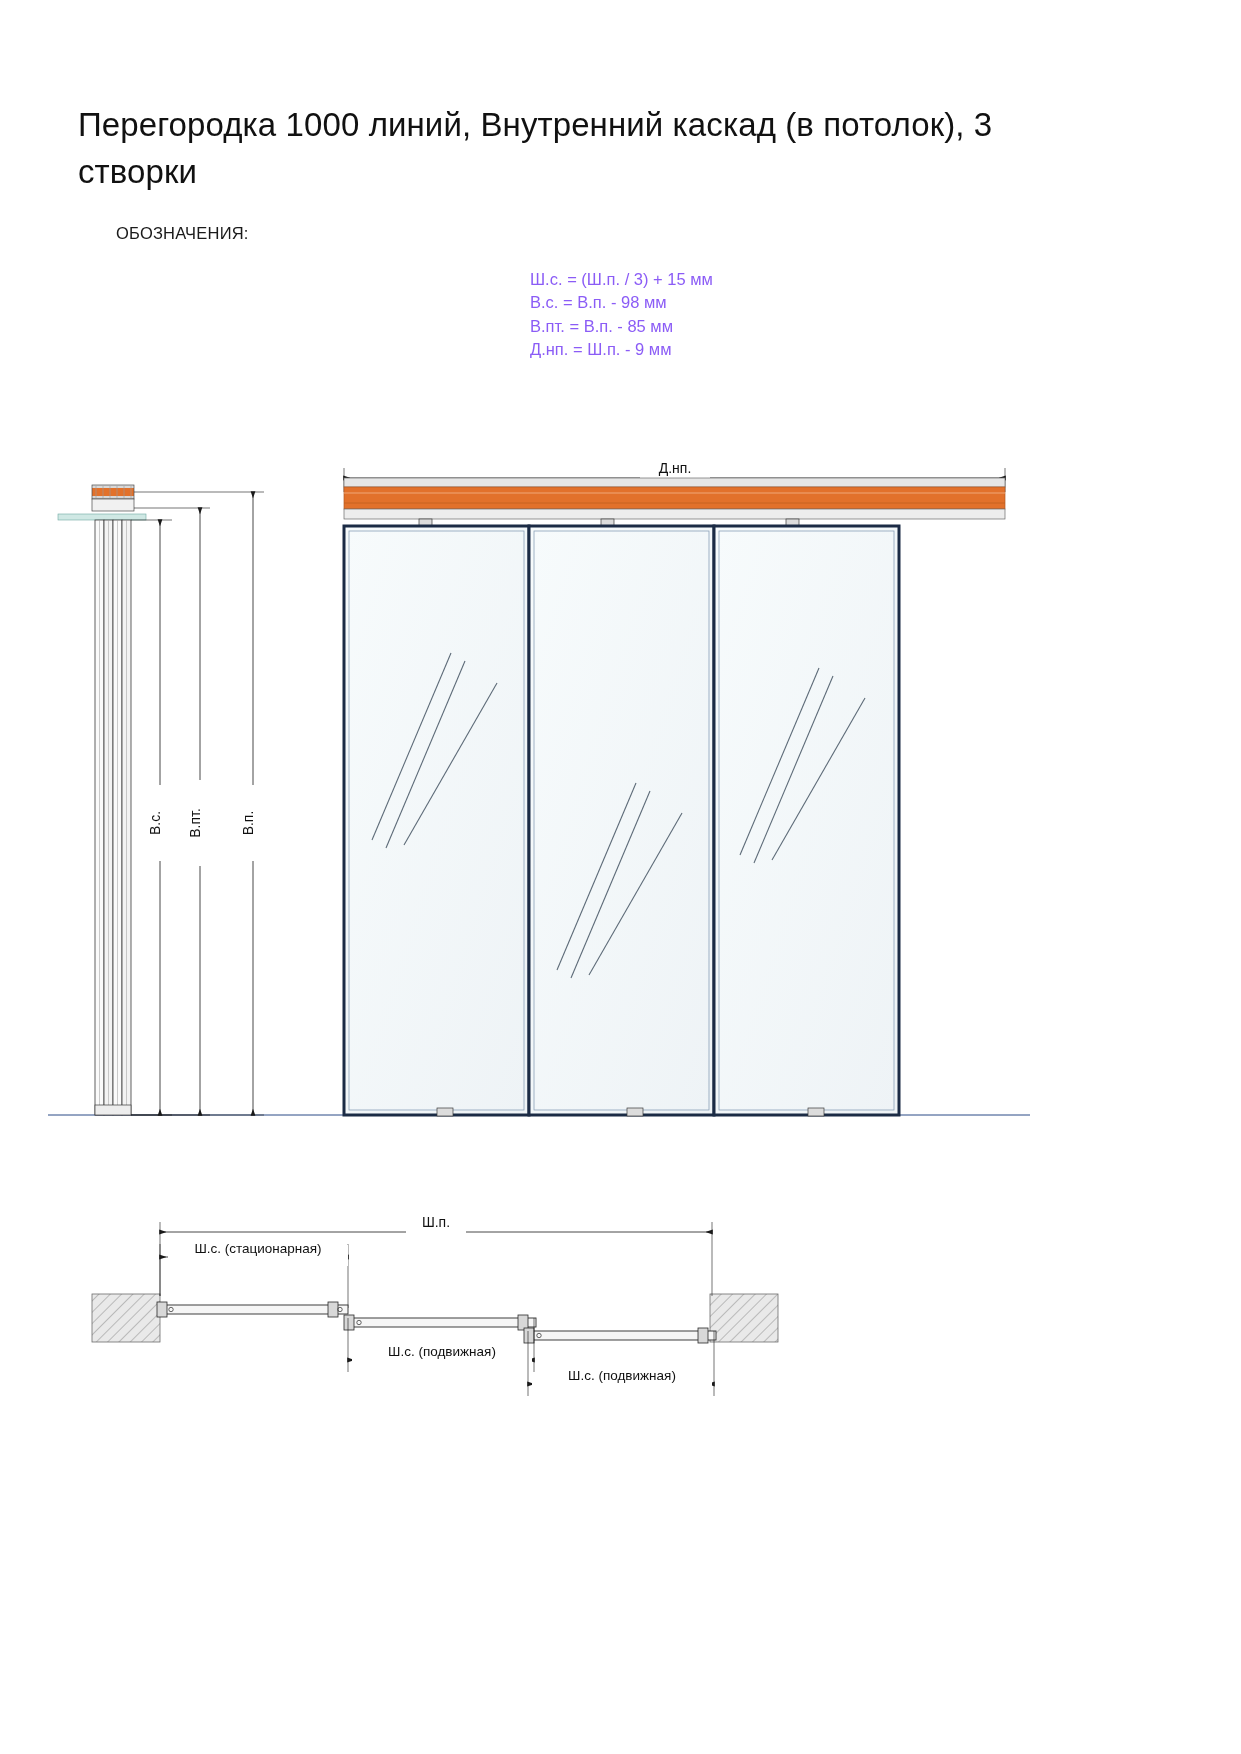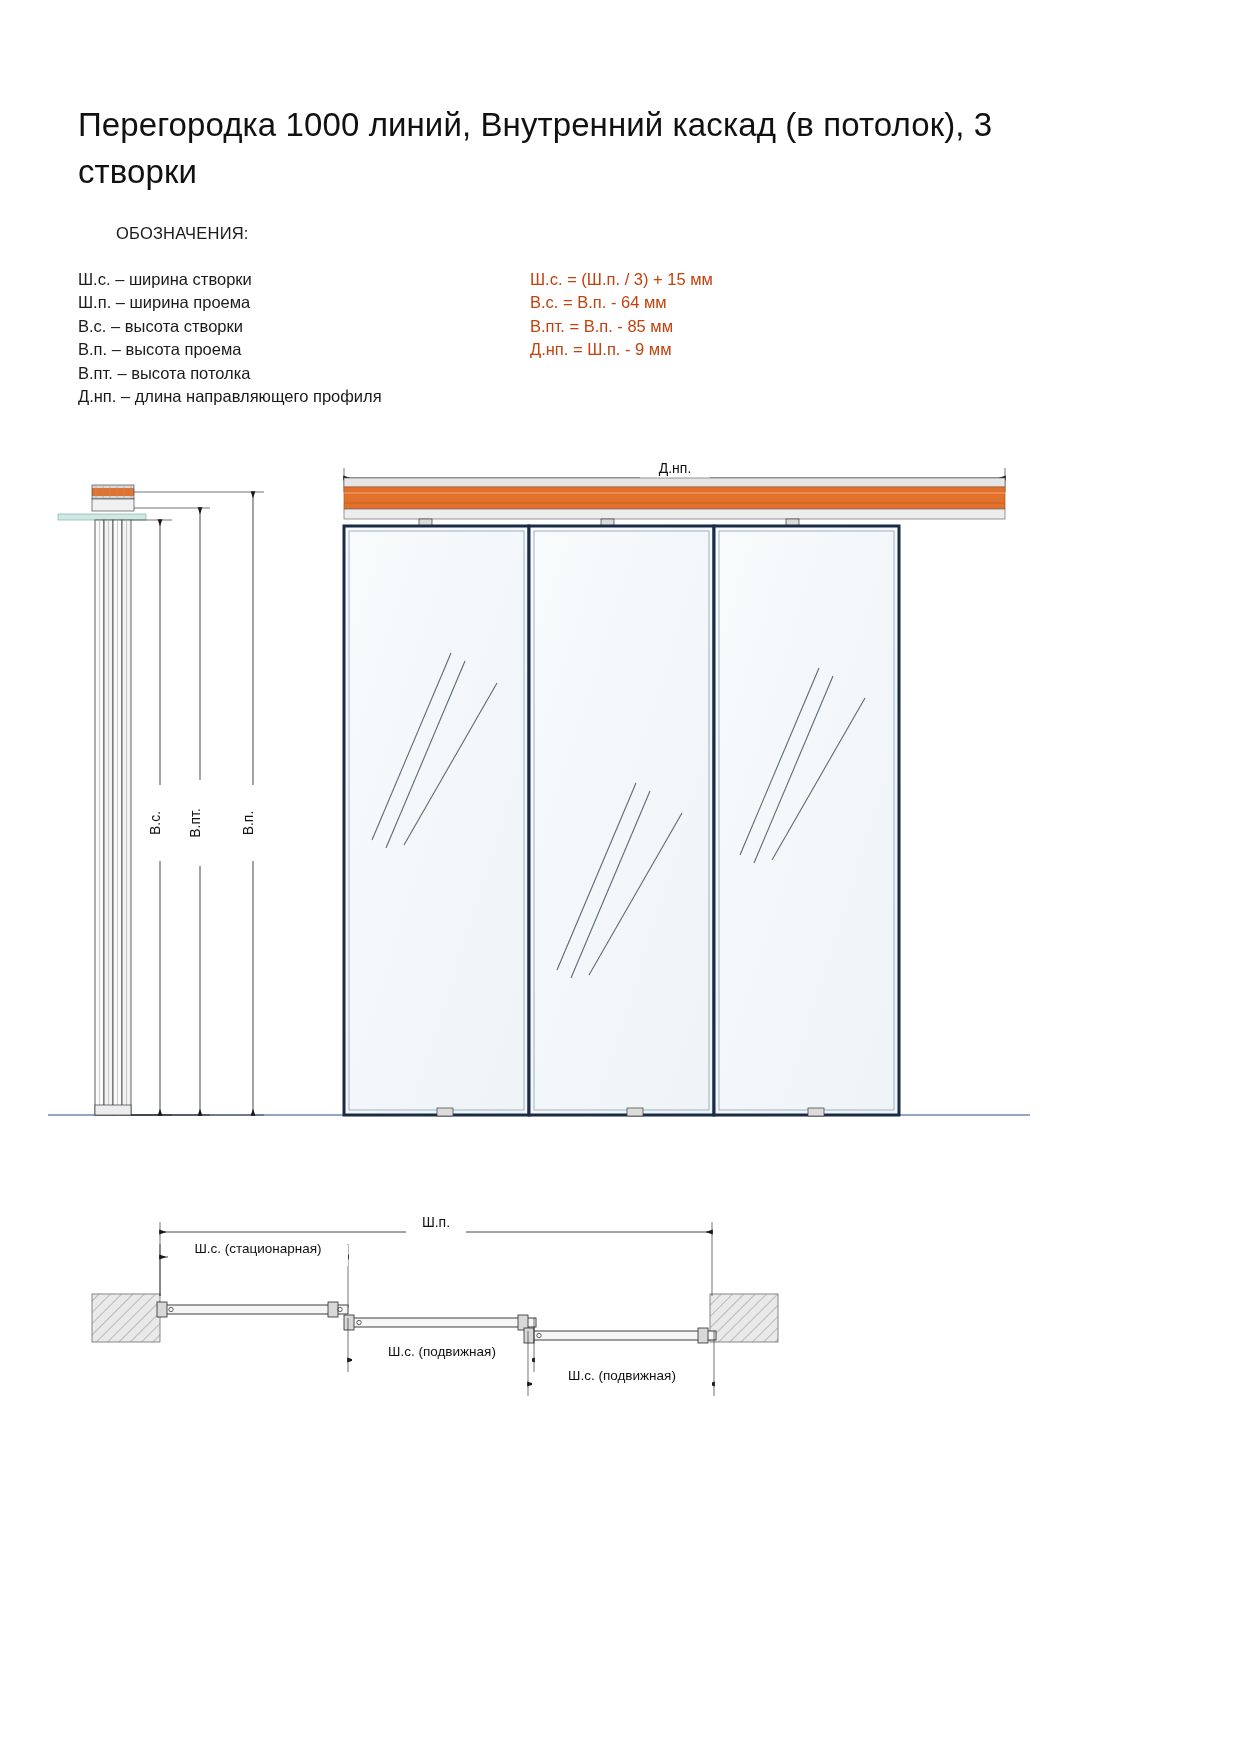--- a/index.html
+++ b/index.html
@@ -53,21 +53,21 @@
     font-size: 16.5px;
     line-height: 23.4px;
     color: #1a1a1a;
   }
   #formula-list {
     position: absolute;
     left: 530px;
     top: 268px;
     font-size: 16.5px;
     line-height: 23.4px;
-    color: #c2410c;
+    color: #8b5cf6;
   }
   .legend-line { white-space: nowrap; }
 
   
   #elevation-drawing {
     position: absolute;
     left: 0;
     top: 430px;
     width: 1241px;
     height: 760px;
@@ -95,32 +95,24 @@
 </style>
 </head>
 <body>
 
 <div class="page">
 
   <h1 id="doc-title">Перегородка 1000 линий, Внутренний каскад (в потолок), 3 створки</h1>
 
   <div id="legend-heading">ОБОЗНАЧЕНИЯ:</div>
 
-  <div id="legend-list">
-    <div class="legend-line">Ш.с. – ширина створки</div>
-    <div class="legend-line">Ш.п. – ширина проема</div>
-    <div class="legend-line">В.с. – высота створки</div>
-    <div class="legend-line">В.п. – высота проема</div>
-    <div class="legend-line">В.пт. – высота потолка</div>
-    <div class="legend-line">Д.нп. – длина направляющего профиля</div>
-  </div>
 
   <div id="formula-list">
     <div class="legend-line">Ш.с. = (Ш.п. / 3) + 15 мм</div>
-    <div class="legend-line">В.с. = В.п. - 64 мм</div>
+    <div class="legend-line">В.с. = В.п. - 98 мм</div>
     <div class="legend-line">В.пт. = В.п. - 85 мм</div>
     <div class="legend-line">Д.нп. = Ш.п. - 9 мм</div>
   </div>
 
   <div id="elevation-drawing">
     <svg width="1241" height="760" viewBox="0 0 1241 760" xmlns="http://www.w3.org/2000/svg">
       <defs>
         <linearGradient id="railGrad" x1="0" y1="0" x2="0" y2="1">
           <stop offset="0%" stop-color="#d9d9d9"></stop>
           <stop offset="18%" stop-color="#d9d9d9"></stop>

